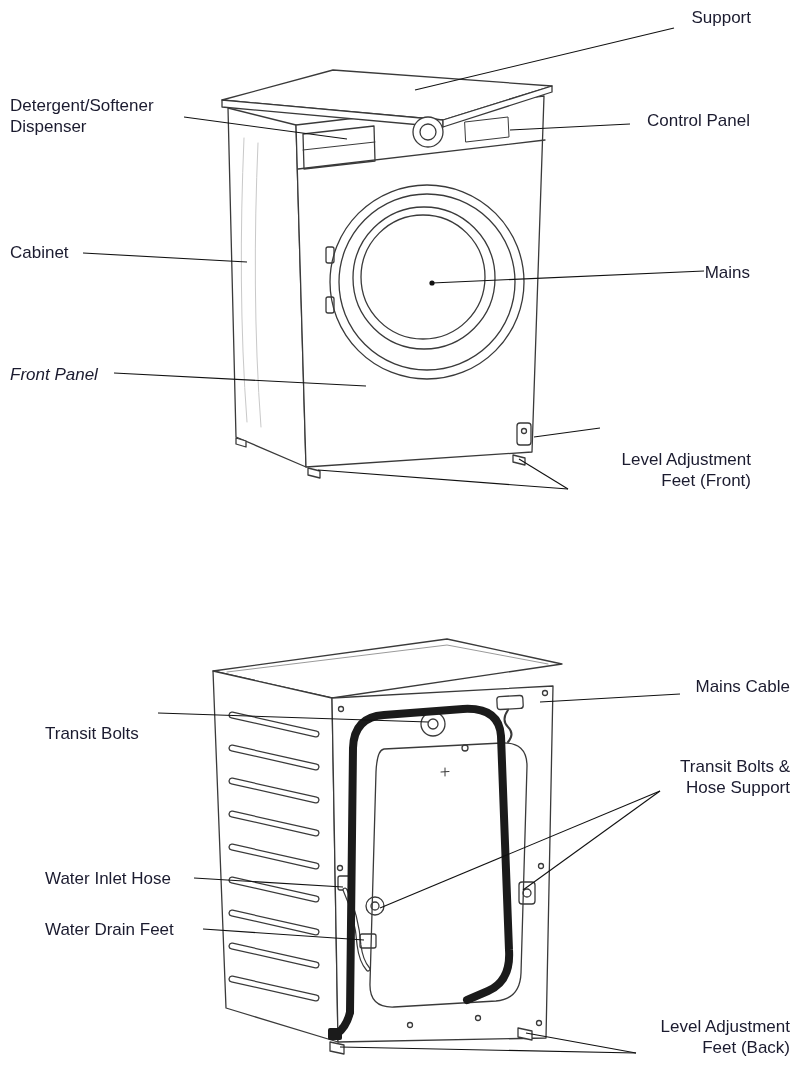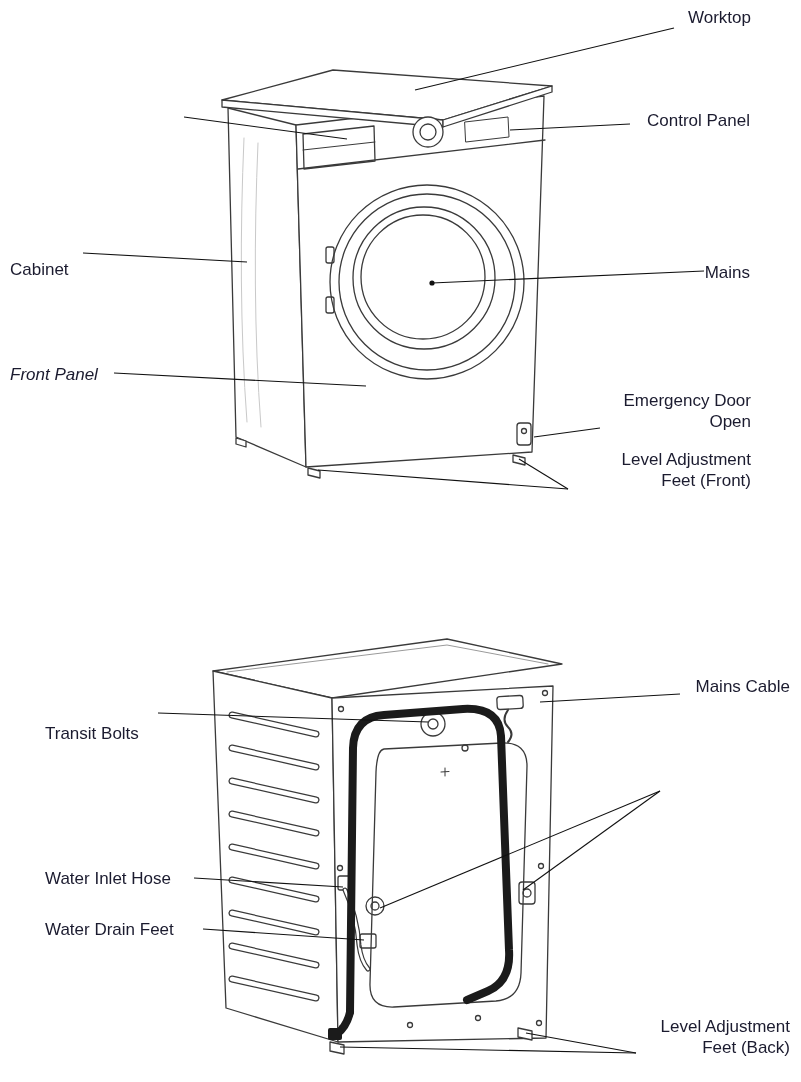--- a/index.html
+++ b/index.html
@@ -176,41 +176,43 @@
       <line x1="680" y1="694" x2="540" y2="702"></line>
       <line x1="660" y1="791" x2="380" y2="908"></line>
       <line x1="660" y1="791" x2="523" y2="890"></line>
       <line x1="194" y1="878" x2="343" y2="887"></line>
       <line x1="203" y1="929" x2="364" y2="940"></line>
       <line x1="636" y1="1053" x2="340" y2="1047"></line>
       <line x1="636" y1="1053" x2="526" y2="1033"></line>
     </g>
   </svg>
 
-  <div class="label right" style="right:50px; top:7px;">Worktop</div>
-
+  <div class="label right" style="right:50px; top:7px;">Support</div>
+
+  <div class="label" style="left:10px; top:95px;">Detergent/Softener
+Dispenser</div>
 
   <div class="label right" style="right:51px; top:110px;margin-left:44px;">Control Panel</div>
 
-  <div class="label" style="left:10px; top:259px;">Cabinet</div>
+  <div class="label" style="left:10px; top:242px;">Cabinet</div>
 
   <div class="label right" style="right:51px; top:262px;">Mains</div>
 
   <div class="label" style="left:10px; top:364px;font-style:italic;">Front Panel</div>
 
-  <div class="label right" style="right:50px; top:390px;">Emergency Door
-Open</div>
 
   <div class="label right" style="right:50px; top:449px;">Level Adjustment
 Feet (Front)</div>
 
   <div class="label" style="left:45px; top:703px;margin-top:20px;">Transit Bolts</div>
 
   <div class="label right" style="right:11px; top:676px;text-align:right;">Mains Cable</div>
 
+  <div class="label right" style="right:11px; top:756px;">Transit Bolts &amp;
+Hose Support</div>
 
   <div class="label" style="left:45px; top:868px;">Water Inlet Hose</div>
 
   <div class="label" style="left:45px; top:919px;">Water Drain Feet</div>
 
   <div class="label right" style="right:11px; top:1016px;">Level Adjustment
 Feet (Back)</div>
 
 </div>
 

